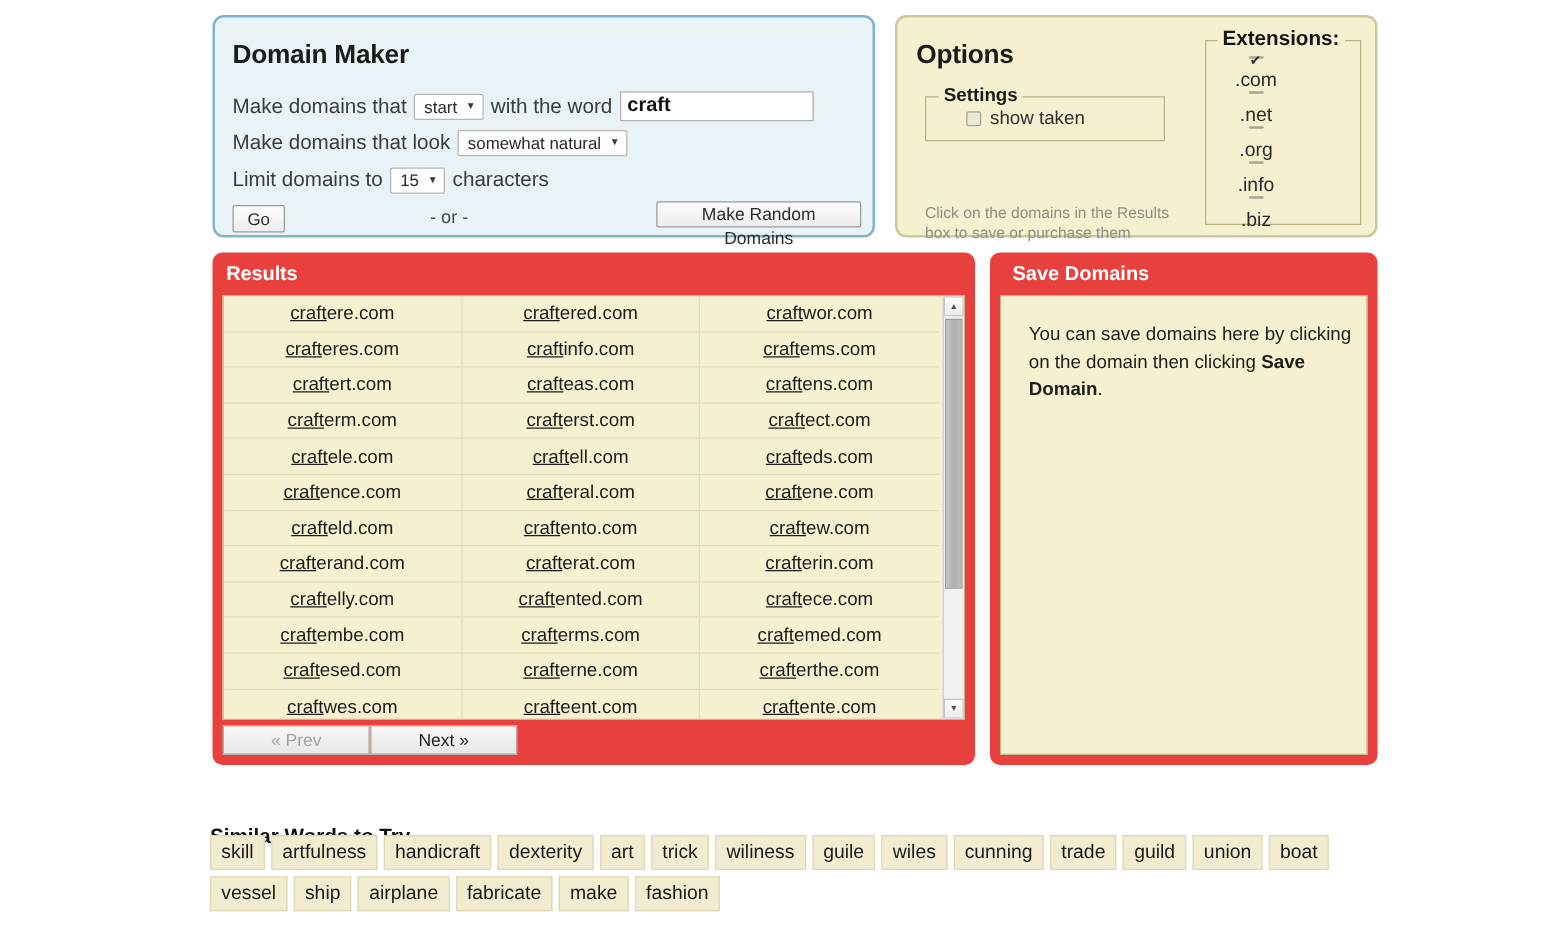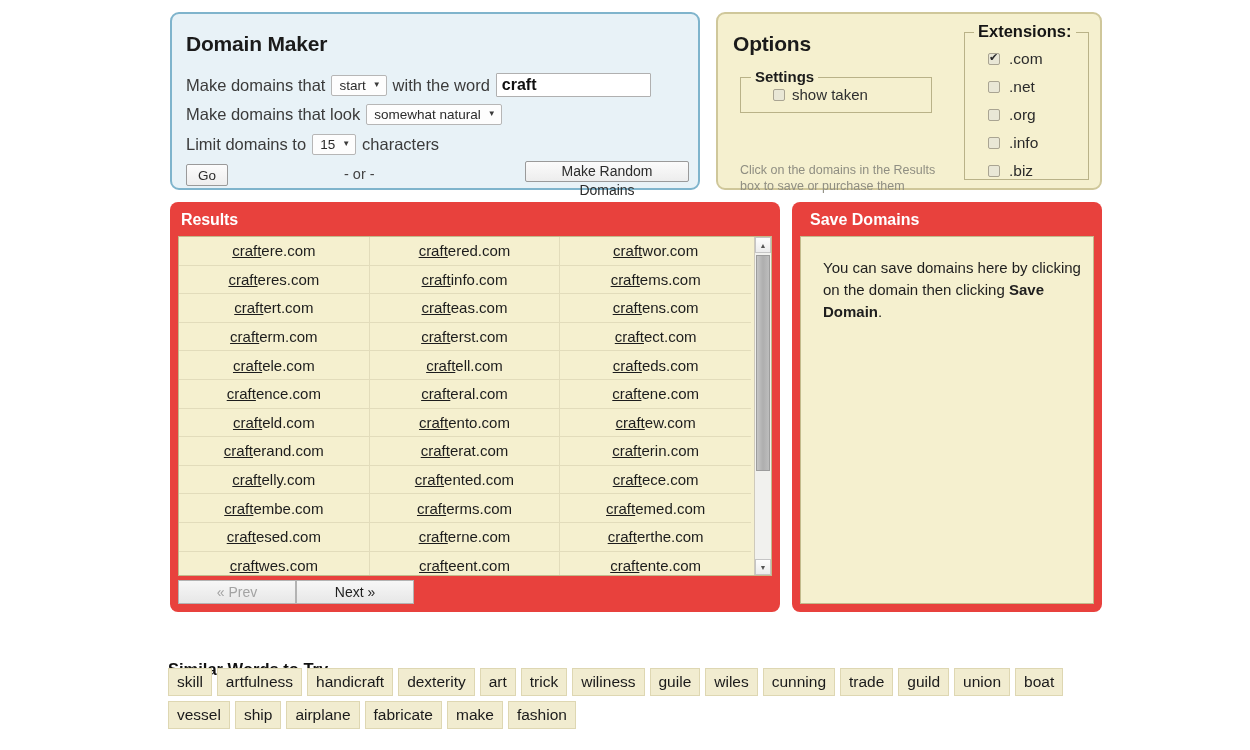--- a/index.html
+++ b/index.html
@@ -255,20 +255,21 @@
     left: 23px;
     top: 12px;
   }
   .ext-row {
     display: flex;
     align-items: center;
     gap: 9px;
     height: 28px;
     font-size: 15.5px;
     color: #2b2b2b;
+    flex-direction: column;
   }
 
   
   .panel-results {
     position: absolute;
     left: 170px;
     top: 202px;
     width: 610px;
     height: 410px;
     background: #e8413d;

